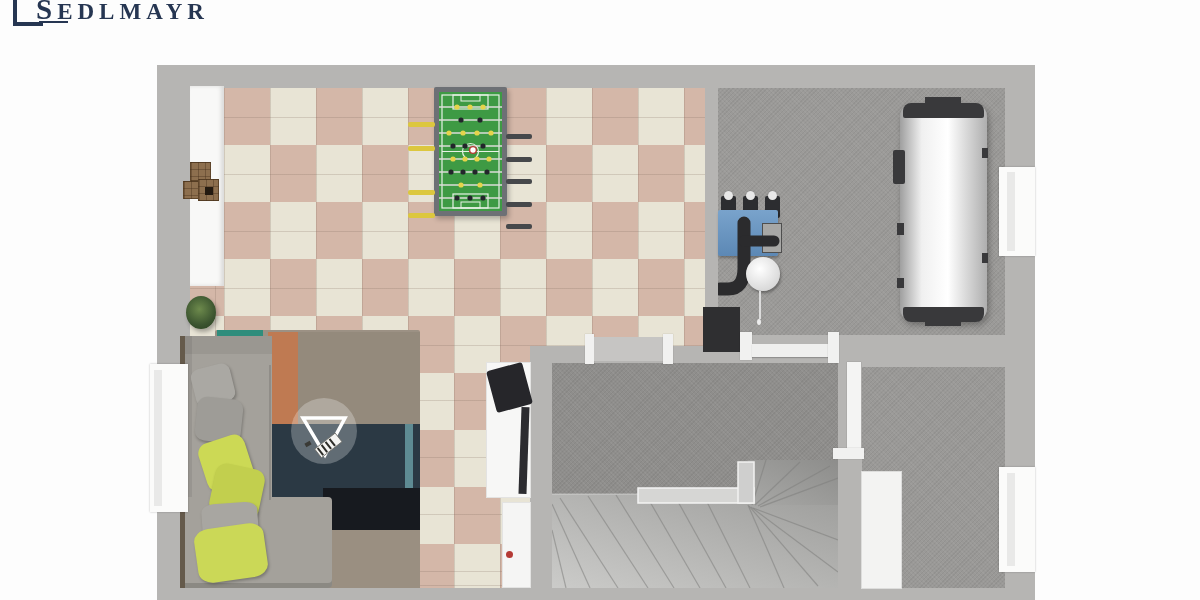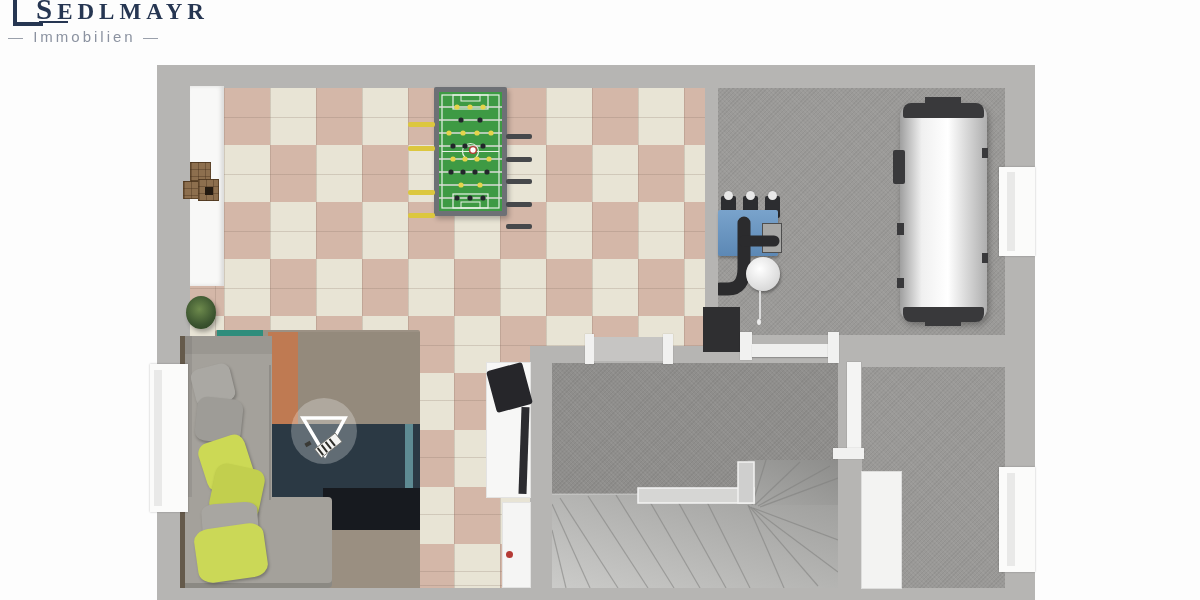--- a/index.html
+++ b/index.html
@@ -156,21 +156,20 @@
 </head>
 <body>
 
 <div id="canvas">
 
   <div id="logo">
     <div class="abs bracket-v"></div>
     <div class="abs bracket-h"></div>
     <div class="abs brand-name">SEDLMAYR</div>
     <div class="abs brand-underline"></div>
-    <div class="abs brand-tagline"><span class="dash">—</span> <span>Immobilien</span> <span class="dash">—</span></div>
   </div>
 
   <div id="plan">
 
     <div class="abs tile-floor" id="floor-main-a"></div>
     <div class="abs tile-floor" id="floor-main-b"></div>
     <div class="abs speckle" id="floor-tech"></div>
     <div class="abs speckle" id="floor-hall"></div>
     <div class="abs speckle" id="floor-store"></div>
 

